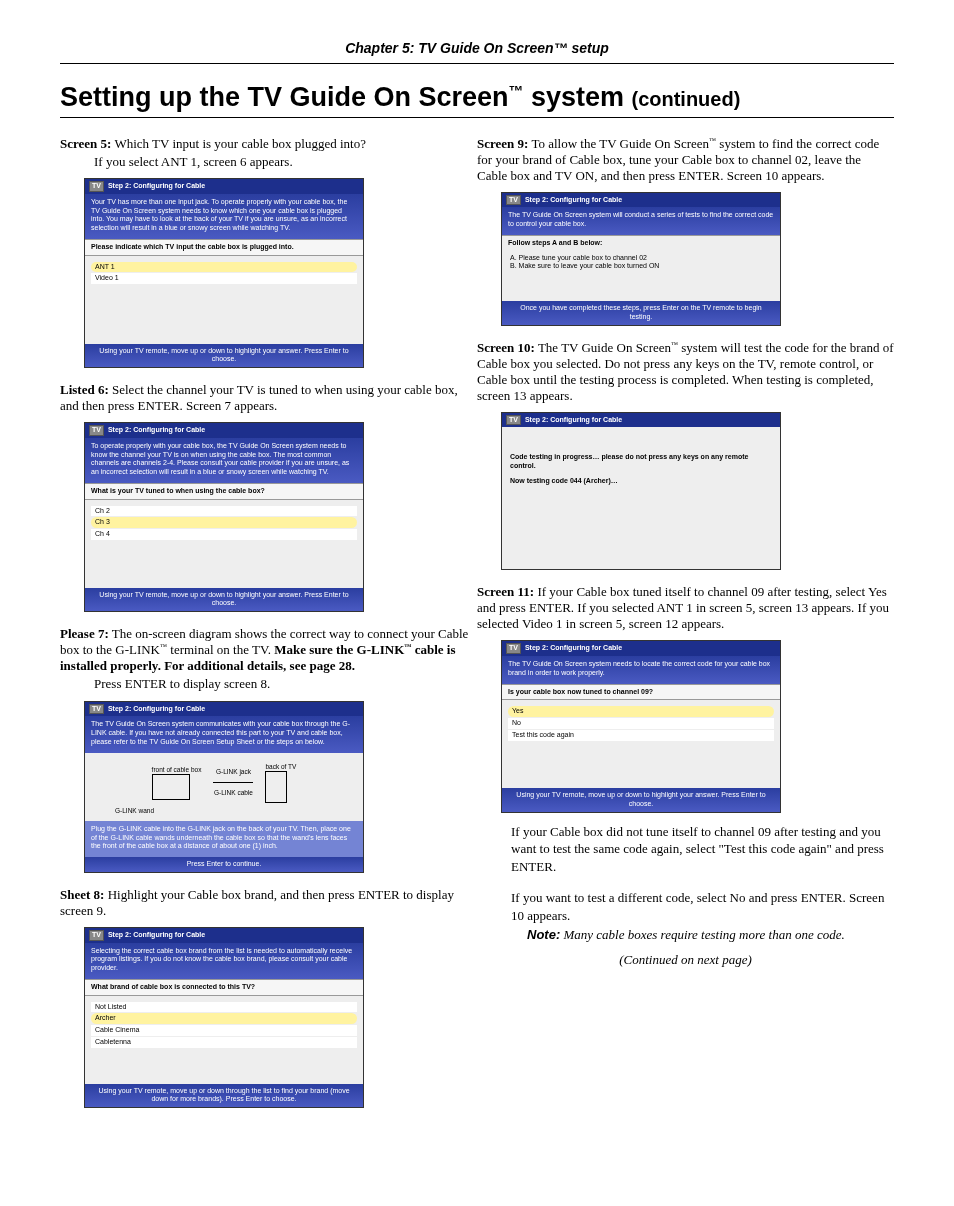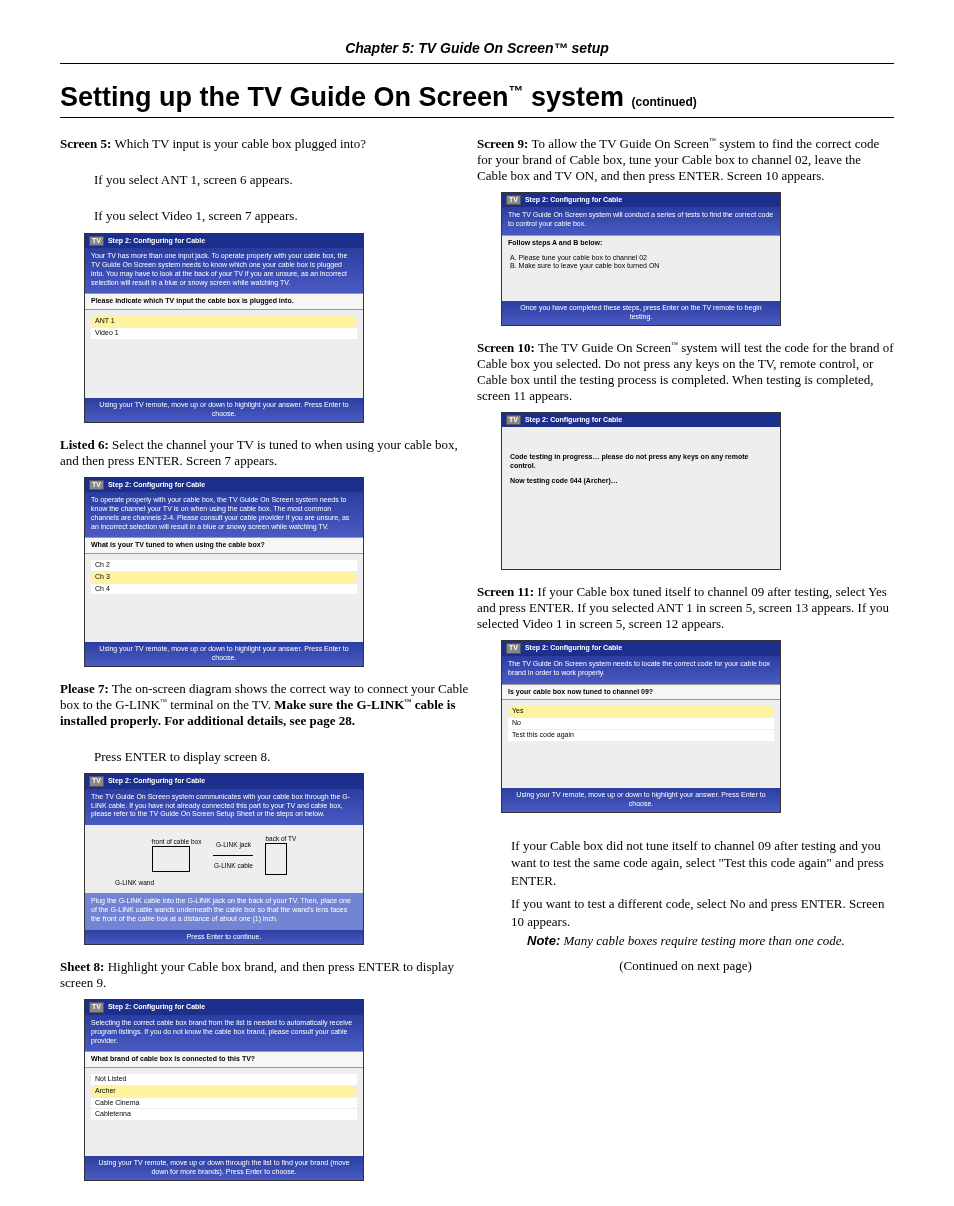--- a/index.html
+++ b/index.html
@@ -21,38 +21,38 @@
   }
   .hr-top { border: none; border-top: 1px solid #000; margin-bottom: 18px; }
   .hr-sub { border: none; border-top: 1px solid #000; margin-top: 4px; margin-bottom: 18px; }
   .main-title {
     font-family: Arial, Helvetica, sans-serif;
     font-weight: bold;
     font-size: 27px;
     margin: 0 0 2px 0;
   }
   .main-title .cont {
-    font-size: 12px;
+    font-size: 20px;
     font-weight: bold;
   }
   .tm { font-size: 55%; vertical-align: super; }
   .columns {
     display: flex;
   }
   .col { flex: 1; }
   .step {
     margin-bottom: 14px;
   }
   .step-label { font-weight: bold; }
-  .step-body { display: block; padding-left: 34px; margin-top: 19px; line-height: 1.35; }
+  .step-body { display: block; padding-left: 34px; margin-top: 1px; line-height: 1.35; }
   .step-first { display: inline; }
   .bold { font-weight: bold; }
   .note-label { font-family: Arial, Helvetica, sans-serif; font-weight: bold; font-style: italic; }
   .note-body { font-style: italic; }
-  .cont-next { text-align: center; margin-top: 8px; }
+  .cont-next { text-align: center; font-style: italic; margin-top: 8px; }
 
   
   .tvshot {
     margin: 8px 0 0 24px;
     width: 280px;
     font-family: Arial, Helvetica, sans-serif;
     font-size: 7px;
     line-height: 1.25;
     border: 1px solid #333;
     background: #e8e8e8;
@@ -154,21 +154,20 @@
 <hr class="hr-sub">
 
 <div class="columns">
 
   <div class="col">
 
     <div class="step">
       <span class="step-label">Screen 5:</span>
       <span class="step-first">Which TV input is your cable box plugged into?</span>
       <span class="step-body">If you select ANT 1, screen 6 appears.</span>
-      <span class="step-body">If you select Video 1, screen 7 appears.</span>
 
       <div class="tvshot">
         <div class="titlebar">
             <span class="tvicon">TV</span>
             <span>Step 2: Configuring for Cable</span>
           </div>
         <div class="topdesc">Your TV has more than one input jack. To operate properly with your cable box, the TV Guide On Screen system needs to know which one your cable box is plugged into. You may have to look at the back of your TV if you are unsure, as an incorrect selection will result in a blue or snowy screen while watching TV.</div>
         <div class="midbar">Please indicate which TV input the cable box is plugged into.</div>
         <div class="content">
           <div class="option sel">ANT 1</div>
@@ -271,21 +270,21 @@
         <div class="follow-body">
           <div>A.  Please tune your cable box to channel 02</div>
           <div>B.  Make sure to leave your cable box turned ON</div>
         </div>
         <div class="footer">Once you have completed these steps, press Enter on the TV remote to begin testing.</div>
       </div>
     </div>
 
     <div class="step">
       <span class="step-label">Screen 10:</span>
-      <span class="step-first">The TV Guide On Screen</span><span class="tm">™</span><span> system will test the code for the brand of Cable box you selected. Do not press any keys on the TV, remote control, or Cable box until the testing process is completed. When testing is completed, screen 11 appears.</span>
+      <span class="step-first">The TV Guide On Screen</span><span class="tm">™</span><span> system will test the code for the brand of Cable box you selected. Do not press any keys on the TV, remote control, or Cable box until the testing process is completed. When testing is completed, screen 13 appears.</span>
 
       <div class="tvshot">
         <div class="titlebar">
             <span class="tvicon">TV</span>
             <span>Step 2: Configuring for Cable</span>
           </div>
         <div class="testing-content">
           <div style="font-weight:bold;">Code testing in progress… please do not press any keys on any remote control.</div>
           <div style="font-weight:bold;margin-top:6px;">Now testing code 044 (Archer)…</div>
         </div>
@@ -304,22 +303,22 @@
         <div class="topdesc">The TV Guide On Screen system needs to locate the correct code for your cable box brand in order to work properly.</div>
         <div class="midbar">Is your cable box now tuned to channel 09?</div>
         <div class="content">
           <div class="option sel">Yes</div>
           <div class="option">No</div>
           <div class="option">Test this code again</div>
         </div>
         <div class="footer">Using your TV remote, move up or down to highlight your answer. Press Enter to choose.</div>
       </div>
 
-      <div class="step-body" style="margin-top:24px;">If your Cable box did not tune itself to channel 09 after testing and you want to test the same code again, select "Test this code again" and press ENTER.</div>
-      <div class="step-body" style="margin-top:6px;">If you want to test a different code, select No and press ENTER. Screen 10 appears.</div>
+      <div class="step-body" style="margin-top:10px;">If your Cable box did not tune itself to channel 09 after testing and you want to test the same code again, select "Test this code again" and press ENTER.</div>
+      <div class="step-body" style="margin-top:14px;">If you want to test a different code, select No and press ENTER. Screen 10 appears.</div>
       <div class="step-body" style="margin-top:2px; padding-left:50px;">
         <span class="note-label">Note:</span><span class="note-body"> Many cable boxes require testing more than one code.</span>
       </div>
       <div class="cont-next">(Continued on next page)</div>
     </div>
 
   </div>
 </div>
 
 </body></html>

